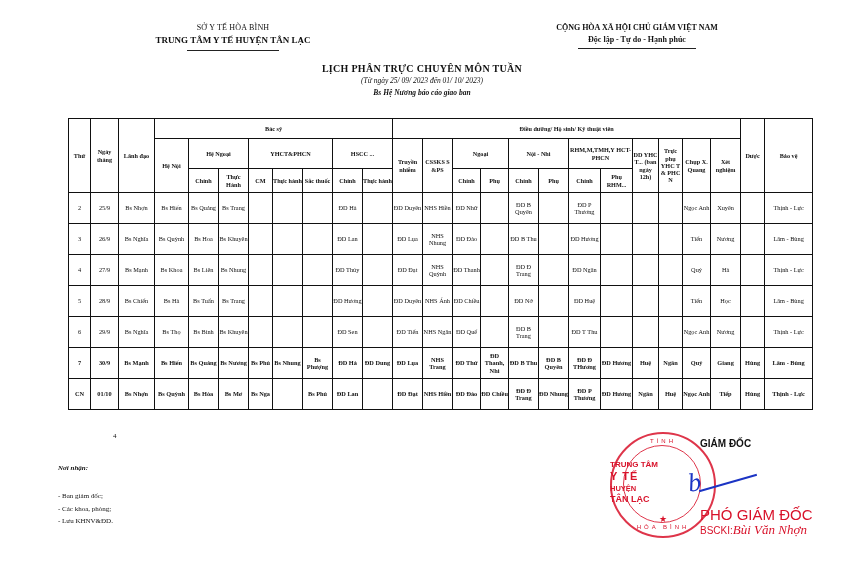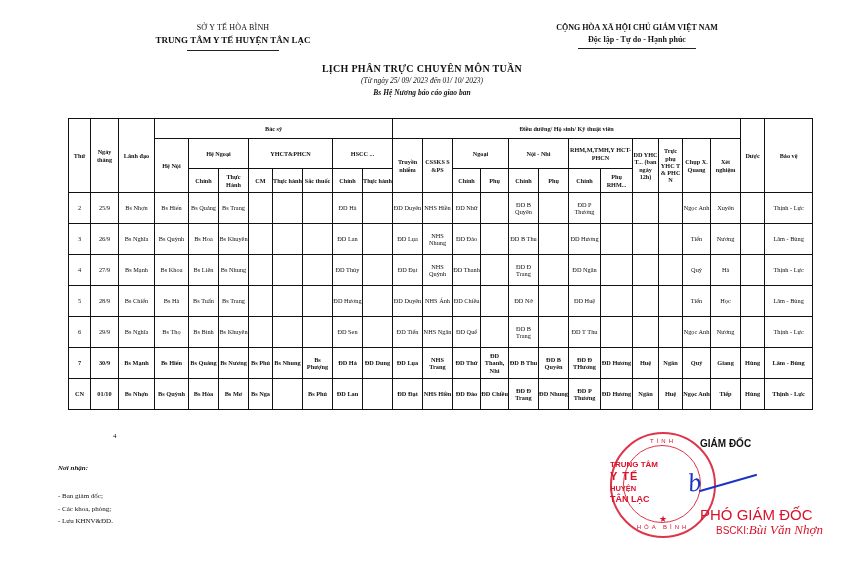--- a/index.html
+++ b/index.html
@@ -52,21 +52,21 @@
   
   .pageno{position:absolute;left:113px;top:432px;font-size:7px;}
   .recv{position:absolute;left:58px;top:462px;font-size:7px;line-height:1.75;}
   .recv .rt{font-weight:bold;font-style:italic;margin-bottom:16px;}
 
   .sign{position:absolute;left:592px;top:430px;width:240px;height:120px;}
   .sign .gd{position:absolute;left:108px;top:8px;font-size:10px;font-weight:bold;
        font-family:"Liberation Sans",sans-serif;}
   .sign .pgd{position:absolute;left:108px;top:76px;font-size:15px;
        font-family:"Liberation Sans",sans-serif;color:#d8122a;}
-  .sign .bsc{position:absolute;left:124px;top:92px;font-size:10px;
+  .sign .bsc{position:absolute;left:108px;top:92px;font-size:10px;
        font-family:"Liberation Sans",sans-serif;color:#d8122a;}
   .sign .bsc i{font-family:"Liberation Serif",serif;font-style:italic;font-size:13px;}
 
   .stamp{position:absolute;left:18px;top:2px;width:106px;height:106px;}
   .stamp .ring{position:absolute;inset:0;border:2px solid #d8122a;border-radius:50%;opacity:.85;}
   .stamp .ring2{position:absolute;left:13px;top:13px;width:76px;height:76px;
       border:1.4px solid #d8122a;border-radius:50%;opacity:.85;}
   .stamp .c1,.stamp .c2,.stamp .c3{position:absolute;width:100%;text-align:left;
       color:#d8122a;font-family:"Liberation Sans",sans-serif;font-weight:bold;}
   .stamp .c1{top:28px;font-size:8px;}

